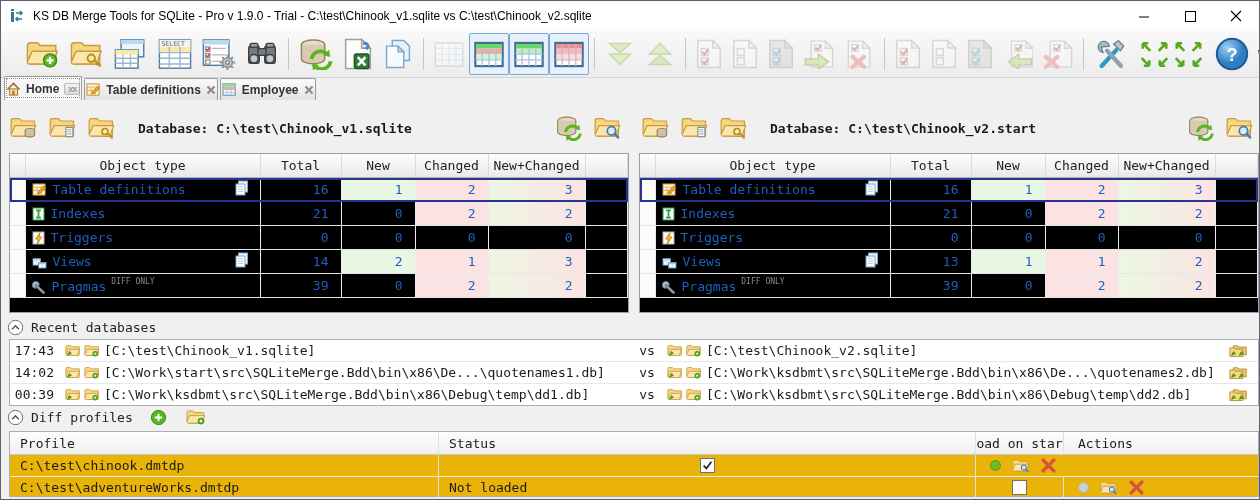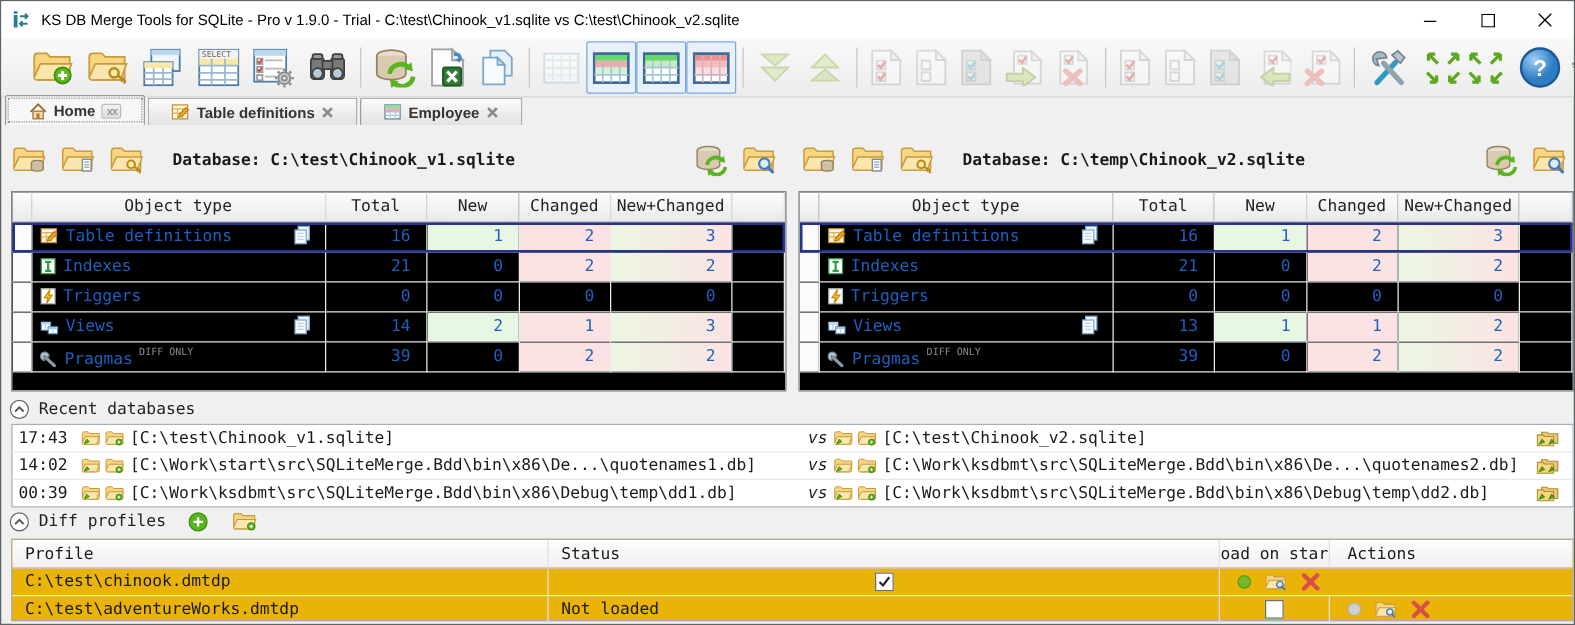--- a/index.html
+++ b/index.html
@@ -23,21 +23,21 @@
   .tbtn.toggled{border:1px solid #7aa7d8;background:#e8f1fb;}
   .tbtn.dim{opacity:.38;}
   .tsep{width:1px;height:32px;background:#c6c6c6;margin:0 5px;flex:0 0 1px;}
   .arrowgrid{display:grid;grid-template-columns:repeat(4,16px);grid-template-rows:14px 14px;gap:2px 1px;align-items:center;justify-items:center;}
   .overflow{margin-left:4px;display:flex;flex-direction:column;align-items:center;gap:1px;}
   .overflow .bar{width:8px;height:1.6px;background:#555;}
   .overflow .tri{width:0;height:0;border-left:4px solid transparent;border-right:4px solid transparent;border-top:5px solid #555;}
 
   
   .tabbar{position:absolute;top:76px;left:0;right:0;height:23px;display:flex;align-items:flex-end;padding-left:3px;}
-  .tab{height:21px;display:flex;align-items:center;gap:5px;padding:0 18px;margin-right:2px;
+  .tab{height:21px;display:flex;align-items:center;gap:5px;padding:0 1px;margin-right:2px;
        border:1px solid #9a9a9a;border-bottom:none;border-radius:2px 2px 0 0;
        background:linear-gradient(#fbfbfb,#e2e2e2);
        font-family:"Liberation Sans",sans-serif;font-weight:bold;font-size:12px;color:#333;}
   .tab.active{background:#f7f7f7;height:23px;outline:1px dotted #909090;outline-offset:-3px;}
   .xx-badge{font-family:"Liberation Sans",sans-serif;font-weight:bold;color:#9a9a9a;
             background:linear-gradient(#f2f2f2,#dcdcdc);border:1px solid #bcbcbc;border-radius:2px;
             font-size:9px;padding:0 3px;letter-spacing:-1px;}
 
   
   .dbbar{position:absolute;top:110px;height:34px;display:flex;align-items:center;gap:5px;}
@@ -71,21 +71,21 @@
   .sect-title{color:#222;}
 
   
   .recent-panel{position:absolute;top:338px;left:8px;width:1248px;height:65px;background:#fff;border:1px solid #a8aeb4;}
   .recent-row{display:grid;grid-template-columns:50px 44px 528px 30px 44px 1fr 34px;
               align-items:center;height:21px;border-bottom:1px solid #e8e8e8;}
   .recent-row:last-child{border-bottom:none;}
   .r-time{text-align:right;padding-right:6px;}
   .r-icons{display:flex;gap:3px;align-items:center;justify-content:center;}
   .r-path{white-space:nowrap;overflow:hidden;}
-  .r-vs{text-align:right;font-style:italic;}
+  .r-vs{text-align:center;}
   .r-open{display:flex;justify-content:flex-end;padding-right:10px;}
 
   
   .profiles-panel{position:absolute;top:430px;left:8px;width:1248px;height:64px;background:#eab308;border:1px solid #a8aeb4;}
   .prof-row{display:grid;grid-template-columns:428px 537px 88px 120px 1fr;align-items:center;height:21px;}
   .prof-row.head{height:22px;border-bottom:1px solid #c8c8c8;background:linear-gradient(#fdfdfd,#f0f0f0);}
   .prof-row:not(.head){border-bottom:1px solid #ececec;}
   .prof-cell{padding-left:10px;white-space:nowrap;overflow:hidden;height:100%;display:flex;align-items:center;}
   .prof-cell.vline{border-left:1px solid #e0e0e0;}
   .prof-center{justify-content:center;padding-left:0;}
@@ -532,21 +532,21 @@
         </svg>
     </div>
     <div class="mini-btn">
       <svg width="28" height="24" viewBox="0 0 24 20">
           <path d="M1 4 c0-1.2.8-2 2-2 h5 l2 2 h11 v11.5 c0 1-.7 1.5-1.6 1.5 H2.6 C1.7 17 1 16.3 1 15.4 z" fill="#f7d583" stroke="#c89b3c"></path>
           <path d="M1 15.4 L4.4 8 H22 l-3 8.2 c-.2.5-.8.8-1.3.8 H2.6" fill="#fbe7ae" stroke="#c89b3c"></path>
           <circle cx="14.5" cy="13" r="2.6" fill="#fde9a2" stroke="#b98a1d" stroke-width="1.4"></circle>
           <path d="M16.5 14.6 l4.5 3 M19.5 16.6 l-1 1.4 M21 17.6 l-1 1.4" stroke="#b98a1d" stroke-width="1.4"></path>
         </svg>
     </div>
-    <span class="db-label"><span>Database:</span> <span>C:\temp\Chinook_v2.sqlite</span></span>
+    <span class="db-label"><span>Database:</span> <span>C:\test\Chinook_v2.start</span></span>
     <div class="db-spacer"></div>
     <div class="mini-btn">
       <svg width="26" height="26" viewBox="0 0 23 22">
           <ellipse cx="9.5" cy="4.6" rx="8" ry="3.2" fill="#e6dccb" stroke="#96835f"></ellipse>
           <path d="M1.5 4.6 V14.5 c0 1.8 3.6 3.2 8 3.2 s8-1.4 8-3.2 V4.6" fill="#d8cbb2" stroke="#96835f"></path>
           <path d="M8.5 14.5 a6.2 6.2 0 0 1 10.6-3.4" fill="none" stroke="#5ab41e" stroke-width="2.6"></path>
           <path d="M20.5 8 l.8 5 -4.8-1.2 z" fill="#5ab41e"></path>
           <path d="M21.5 16 a6.2 6.2 0 0 1 -10.6 3.4" fill="none" stroke="#5ab41e" stroke-width="2.6"></path>
           <path d="M9.5 22.4 l-.8-5 4.8 1.2 z" fill="#5ab41e"></path>
         </svg>

